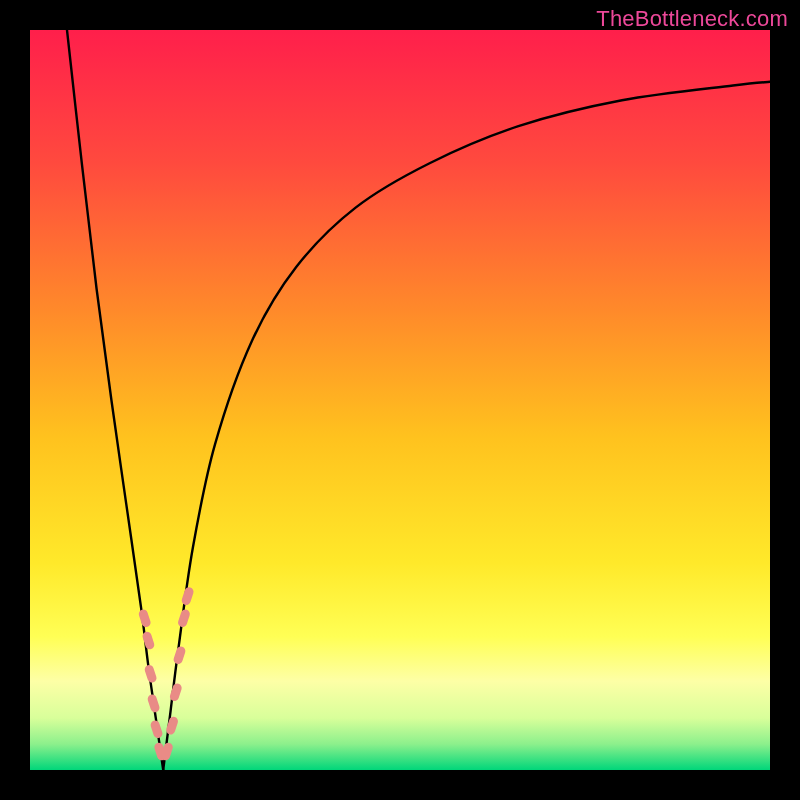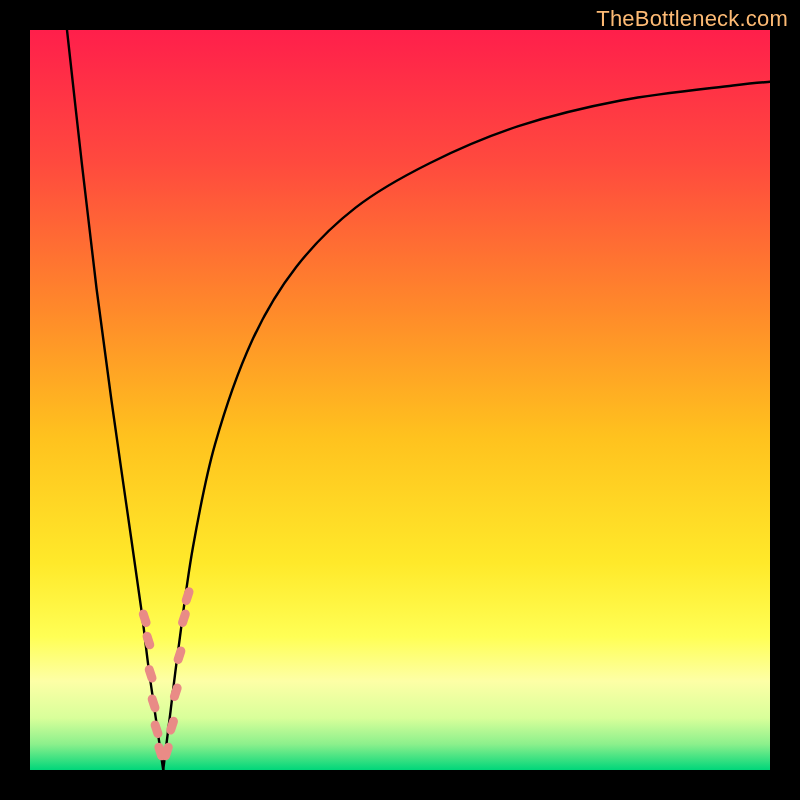--- a/index.html
+++ b/index.html
@@ -38,21 +38,21 @@
     position: absolute;
     left: 0;
     top: 0;
     width: 100%;
     height: 100%;
   }
   .watermark {
     position: absolute;
     top: 6px;
     right: 12px;
-    color: #fdba74;
+    color: #ec4899;
     font-size: 22px;
     font-weight: 500;
     letter-spacing: 0.2px;
     user-select: none;
   }
 </style>
 </head>
 <body>
 
 <div class="frame">

